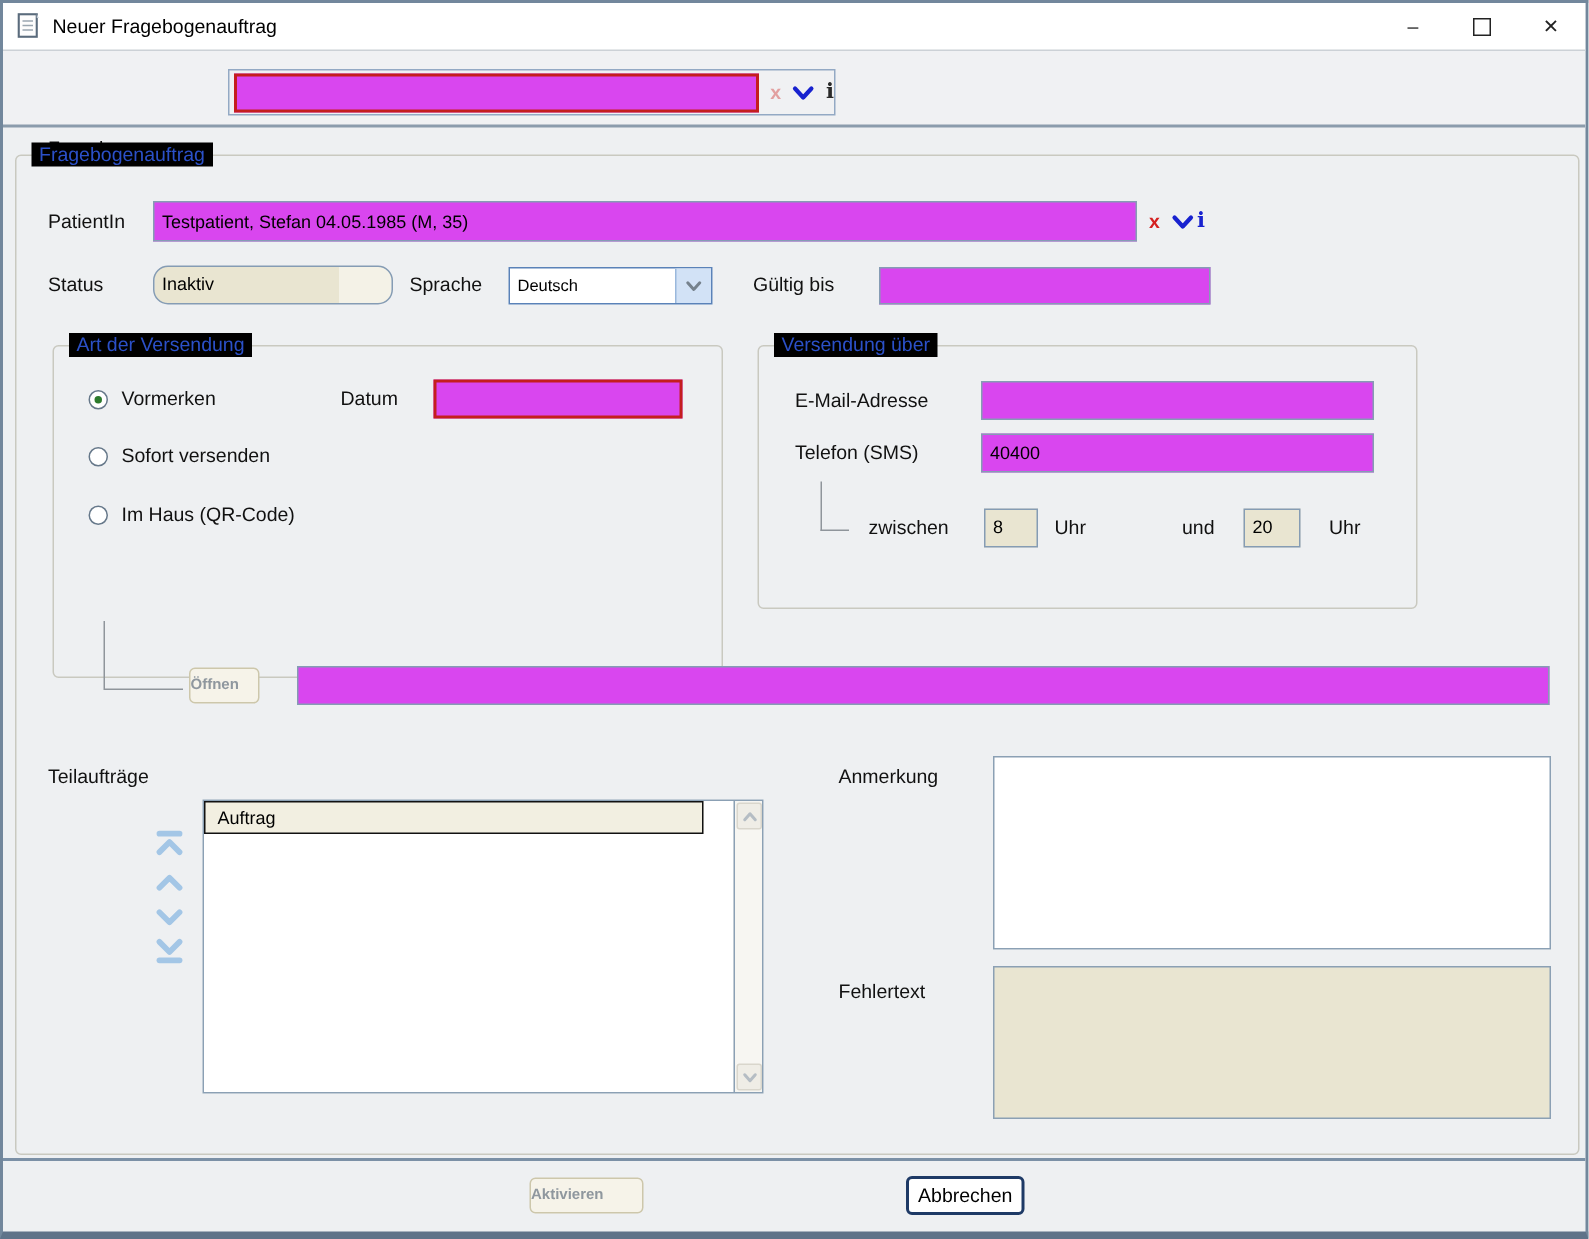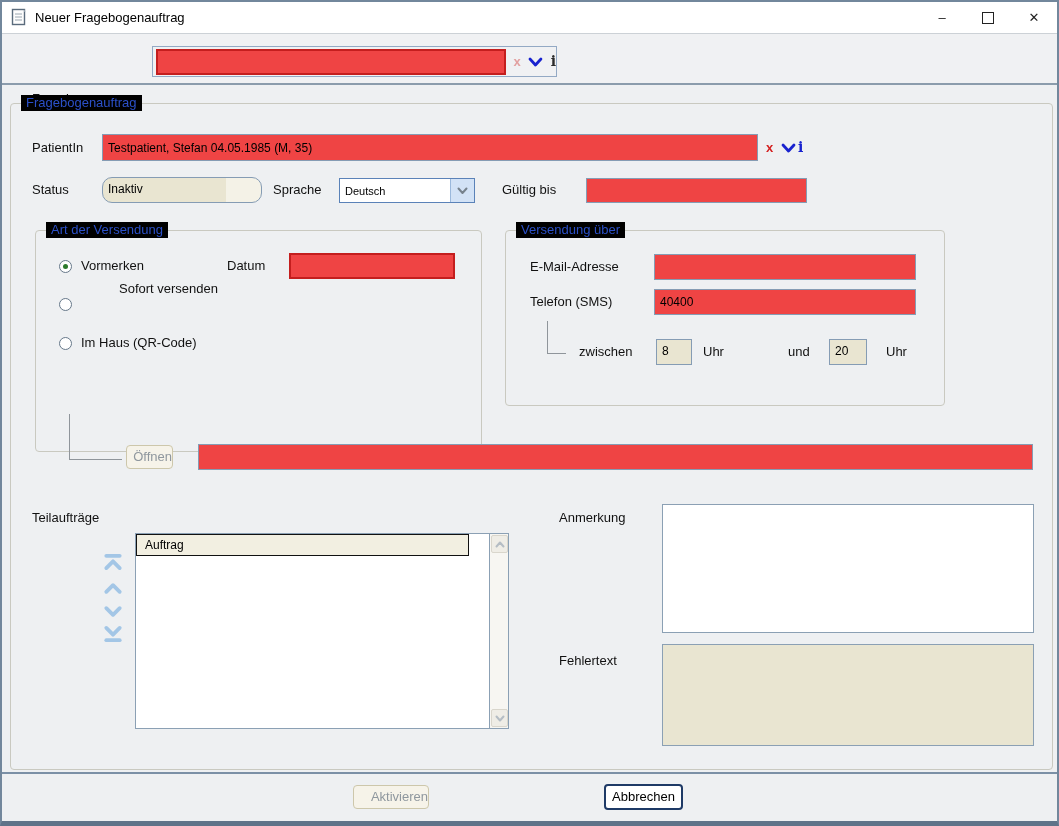--- a/index.html
+++ b/index.html
@@ -8,38 +8,38 @@
   
   .titlebar{position:absolute;left:0;top:0;right:0;height:31px;background:#ffffff;border-bottom:1px solid #ccd1d6;}
   .title-icon{position:absolute;left:9px;top:6px;width:16px;height:18px;}
   .title-text{position:absolute;left:33px;top:0;height:31px;line-height:31px;font-size:13px;color:#000;}
   .winbtn{position:absolute;top:0;width:46px;height:31px;line-height:31px;text-align:center;font-size:13px;color:#222;cursor:default;}
   .winbtn.min{right:92px;} .winbtn.max{right:46px;} .winbtn.close{right:0;}
   .maxbox{display:inline-block;width:10px;height:10px;border:1px solid #222;vertical-align:middle;margin-top:-2px;}
   
   .topstrip{position:absolute;left:0;top:32px;right:0;height:49px;background:#f0f1f3;border-bottom:2px solid #8b9cac;}
   .lbl{position:absolute;font-size:13px;color:#111;line-height:26px;white-space:nowrap;}
-  .inp{position:absolute;box-sizing:border-box;background:#ef4444;border:1px solid #859cb4;
+  .inp{position:absolute;box-sizing:border-box;background:#d946ef;border:1px solid #859cb4;
     font-family:"Liberation Sans",sans-serif;font-size:12px;color:#000;padding:0 5px;outline:none;}
   .inp.err{border:2px solid #c41e1e;}
   .ro{background:#e9e5d1;}
   .field{position:absolute;box-sizing:border-box;background:#e9e5d1;border:1px solid #859cb4;
     font-size:12px;color:#000;padding:4px 0 0 5px;}
   .grp{position:absolute;box-sizing:border-box;border:1px solid #c9c9c0;border-radius:4px;}
   .grp-label{position:absolute;top:-9px;left:10px;background:#000000;padding:0 5px;color:#2b50c8;font-size:13px;line-height:16px;white-space:nowrap;}
   .combo{position:absolute;box-sizing:border-box;background:#fff;border:1px solid #5a82b8;display:flex;align-items:center;gap:20px;}
   .combo .txt{flex:1;font-size:11px;padding-left:5px;color:#000;}
   .combo .btn{width:23px;align-self:stretch;background:#d2e2f6;border-left:1px solid #9ab8dc;display:flex;align-items:center;justify-content:center;}
   .radio{position:absolute;width:13px;height:13px;border:1px solid #66788a;border-radius:50%;background:#fff;box-sizing:border-box;}
   .radio.sel::after{content:"";position:absolute;left:3px;top:3px;width:5px;height:5px;border-radius:50%;background:#2c7a2c;}
   .icnx{font-weight:bold;font-size:13px;line-height:27px;cursor:default;}
   .icni{font-family:"DejaVu Serif",serif;font-weight:bold;font-size:14px;line-height:27px;cursor:default;}
   .conn{position:absolute;background:#8f959b;}
   .btn-dis{position:absolute;box-sizing:border-box;background:#f6f3e9;border:1px solid #cdc7ab;border-radius:4px;
-    color:#8f979e;font-size:13px;text-align:right;}
+    color:#8f979e;font-size:10px;text-align:left;font-weight:bold;}
   .btn-def{position:absolute;box-sizing:border-box;background:#fff;border:2px solid #1e3a66;border-radius:4px;
     color:#000;font-size:13px;text-align:center;}
   .tablewrap{position:absolute;box-sizing:border-box;background:#fff;border:1px solid #8ba0b4;}
   .thead{position:absolute;left:0;top:0;display:flex;border:1px solid #111;background:#f2efe1;height:22px;box-sizing:border-box;}
   .th{font-size:12px;line-height:20px;padding-left:8px;box-sizing:border-box;}
   .th+.th{border-left:1px solid #111;}
   .vscroll{position:absolute;right:0;top:0;bottom:0;width:18px;background:#f7f6f2;border-left:1px solid #8ba0b4;}
   .sbtn{position:absolute;left:1px;width:15px;height:16px;background:#efede6;border:1px solid #d9d6cc;border-radius:2px;
     display:flex;align-items:center;justify-content:center;}
   .movebtn{position:absolute;width:24px;height:19px;}
@@ -106,21 +106,21 @@
   <input class="inp" style="left: 584px; top: 176px; width: 221px; height: 25px;" value="">
 
   <div class="grp" style="left:33px;top:228px;width:447px;height:222px;">
     <div class="grp-label">Art der Versendung</div>
   </div>
   <span class="radio sel" style="left:57px;top:258px;"></span>
   <div class="lbl" style="left:79px;top:251px;">Vormerken</div>
   <div class="lbl" style="left:225px;top:251px;">Datum</div>
   <input class="inp err" style="left: 287px; top: 251px; width: 166px; height: 26px;" value="">
   <span class="radio" style="left:57px;top:296px;"></span>
-  <div class="lbl" style="left:79px;top:274px;margin-left:38px;">Sofort versenden</div>
+  <div class="lbl" style="left:79px;top:289px;">Sofort versenden</div>
   <span class="radio" style="left:57px;top:335px;"></span>
   <div class="lbl" style="left:79px;top:328px;">Im Haus (QR-Code)</div>
 
   <div class="grp" style="left:503px;top:228px;width:440px;height:176px;">
     <div class="grp-label">Versendung über</div>
   </div>
   <div class="lbl" style="left:528px;top:252px;">E-Mail-Adresse</div>
   <input class="inp" style="left: 652px; top: 252px; width: 262px; height: 26px;" value="">
   <div class="lbl" style="left:528px;top:287px;">Telefon (SMS)</div>
   <input class="inp" style="left: 652px; top: 287px; width: 262px; height: 26px;" value="40400">

